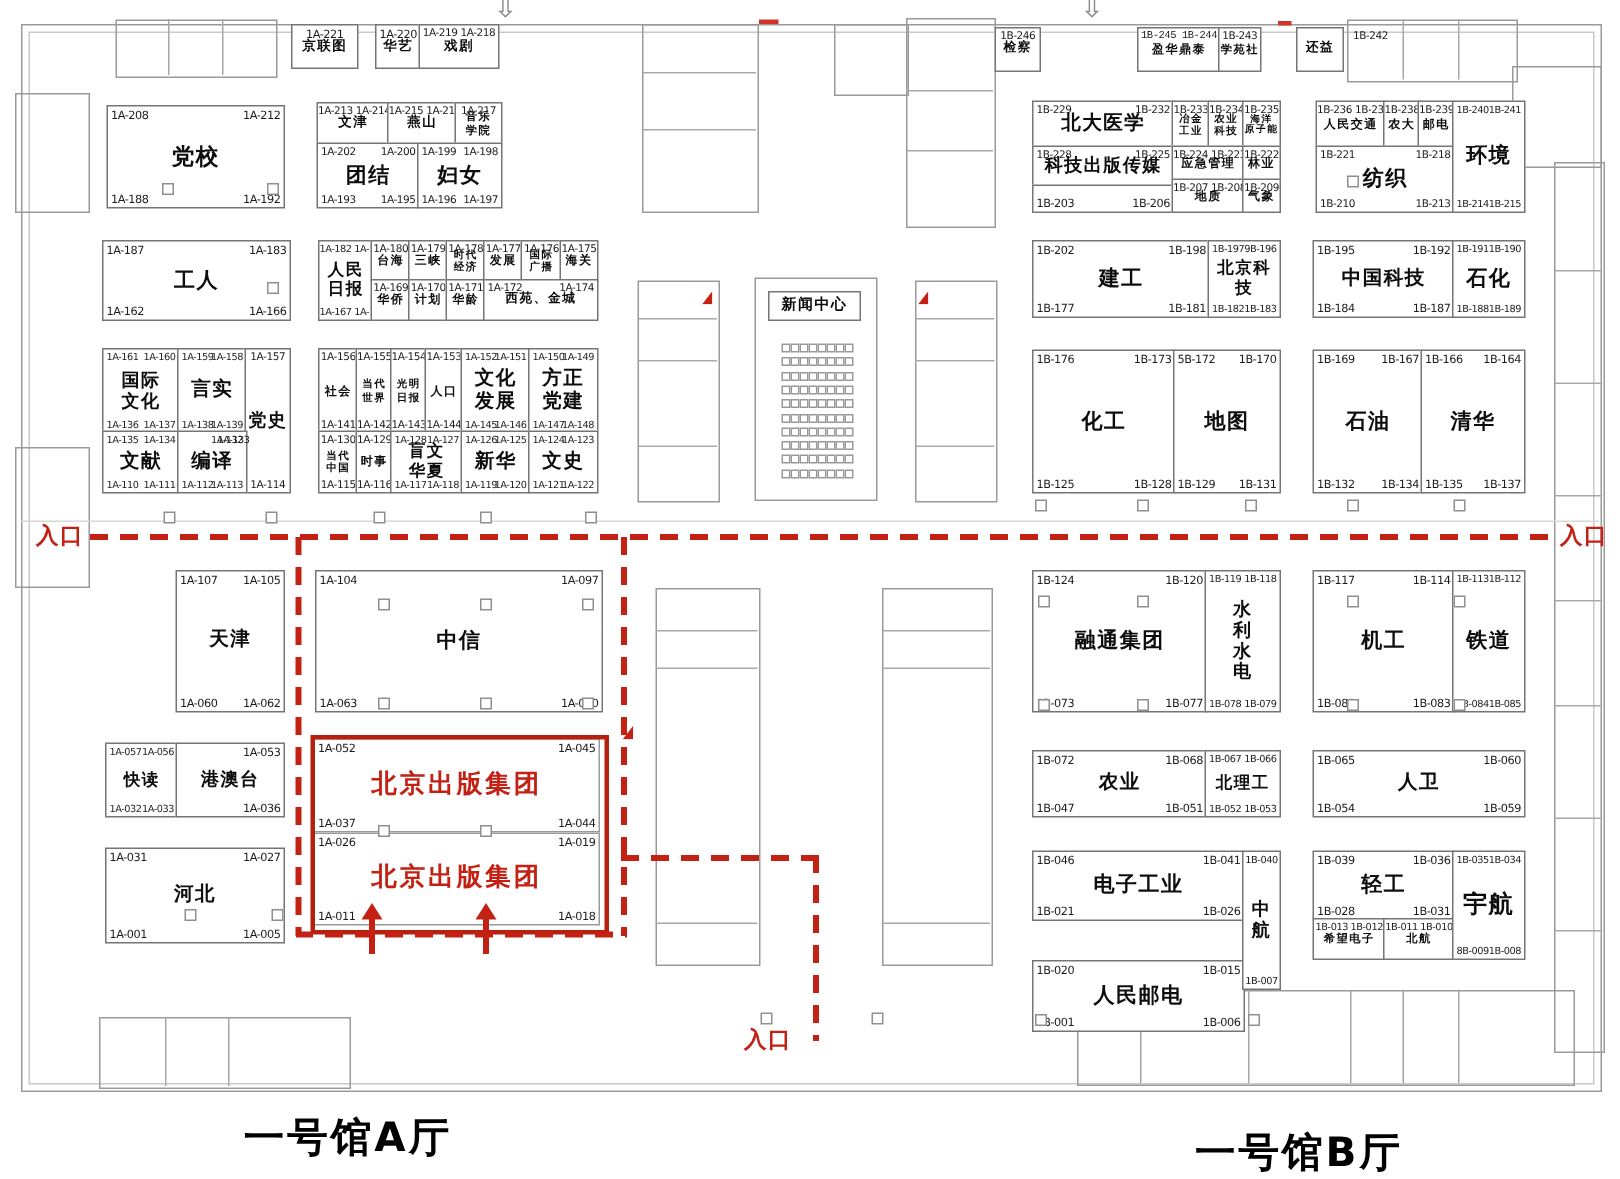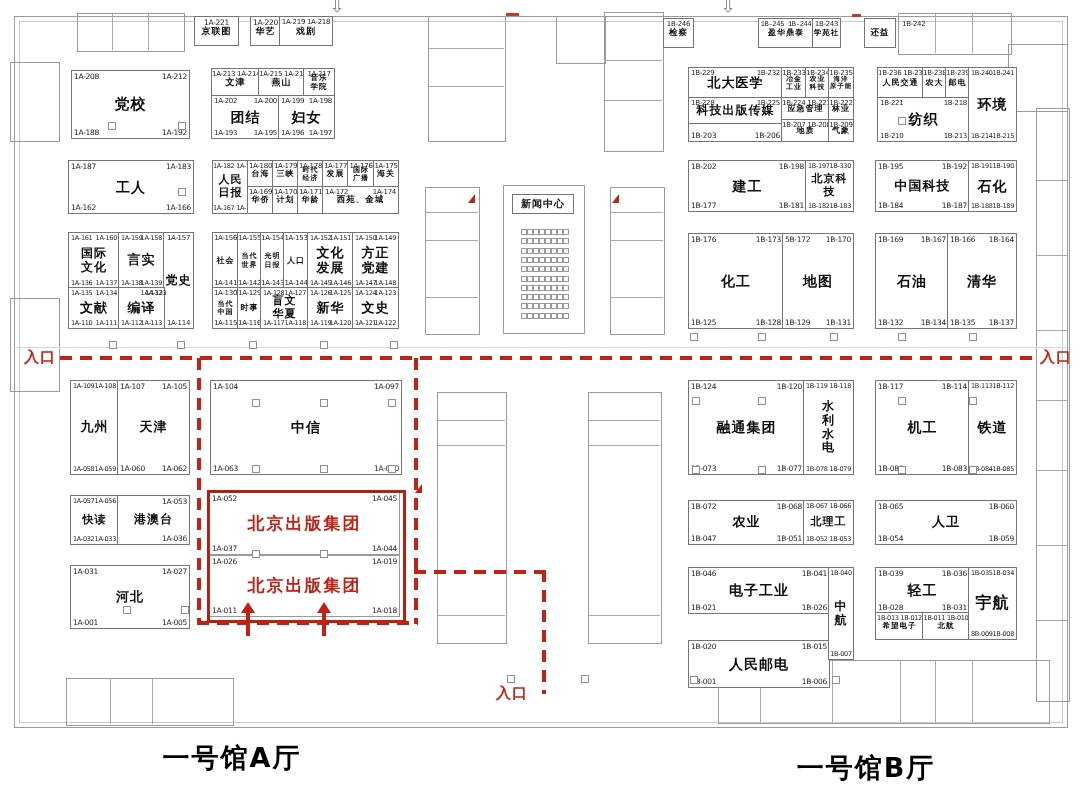--- a/index.html
+++ b/index.html
@@ -333,27 +333,20 @@
       <span class="num br" style="font-size: 6.5px;">1A-120</span>
       <div class="blabel" style="font-size: 13px;">新华</div>
     </div>
     <div class="booth" style="left: 352px; top: 287px; width: 45px; height: 40px;">
       <span class="num tl" style="font-size: 6.5px;">1A-124</span>
       <span class="num tr" style="font-size: 6.5px;">1A-123</span>
       <span class="num bl" style="font-size: 6.5px;">1A-121</span>
       <span class="num br" style="font-size: 6.5px;">1A-122</span>
       <div class="blabel" style="font-size: 13px;">文史</div>
     </div>
-    <div class="booth" style="left: 70px; top: 380px; width: 47px; height: 93px;">
-      <span class="num tl" style="font-size: 6.5px;">1A-109</span>
-      <span class="num tr" style="font-size: 6.5px;">1A-108</span>
-      <span class="num bl" style="font-size: 6.5px;">1A-058</span>
-      <span class="num br" style="font-size: 6.5px;">1A-059</span>
-      <div class="blabel" style="font-size: 13px;">九州</div>
-    </div>
     <div class="booth" style="left: 117px; top: 380px; width: 71px; height: 93px;">
       <span class="num tl">1A-107</span>
       <span class="num tr">1A-105</span>
       <span class="num bl">1A-060</span>
       <span class="num br">1A-062</span>
       <div class="blabel" style="font-size: 13px;">天津</div>
     </div>
     <div class="booth" style="left: 210px; top: 380px; width: 190px; height: 93px;">
       <span class="num tl">1A-104</span>
       <span class="num tr">1A-097</span>
@@ -486,21 +479,21 @@
     </div>
     <div class="booth" style="left: 688px; top: 160px; width: 117px; height: 50px;">
       <span class="num tl">1B-202</span>
       <span class="num tr">1B-198</span>
       <span class="num bl">1B-177</span>
       <span class="num br">1B-181</span>
       <div class="blabel" style="font-size: 14px; text-align: right;">建工</div>
     </div>
     <div class="booth" style="left: 805px; top: 160px; width: 47px; height: 50px;">
       <span class="num tl" style="font-size: 6.5px;">1B-197</span>
-      <span class="num tr" style="font-size: 6.5px;">1B-330</span>
+      <span class="num tr" style="font-size: 6.5px;">9B-196</span>
       <span class="num bl" style="font-size: 6.5px;">1B-182</span>
       <span class="num br" style="font-size: 6.5px;">1B-183</span>
       <div class="blabel" style="font-size: 11px;">北京科技</div>
     </div>
     <div class="booth" style="left: 875px; top: 160px; width: 93px; height: 50px;">
       <span class="num tl">1B-195</span>
       <span class="num tr">1B-192</span>
       <span class="num bl">1B-184</span>
       <span class="num br">1B-187</span>
       <div class="blabel" style="font-size: 13px;">中国科技</div>

